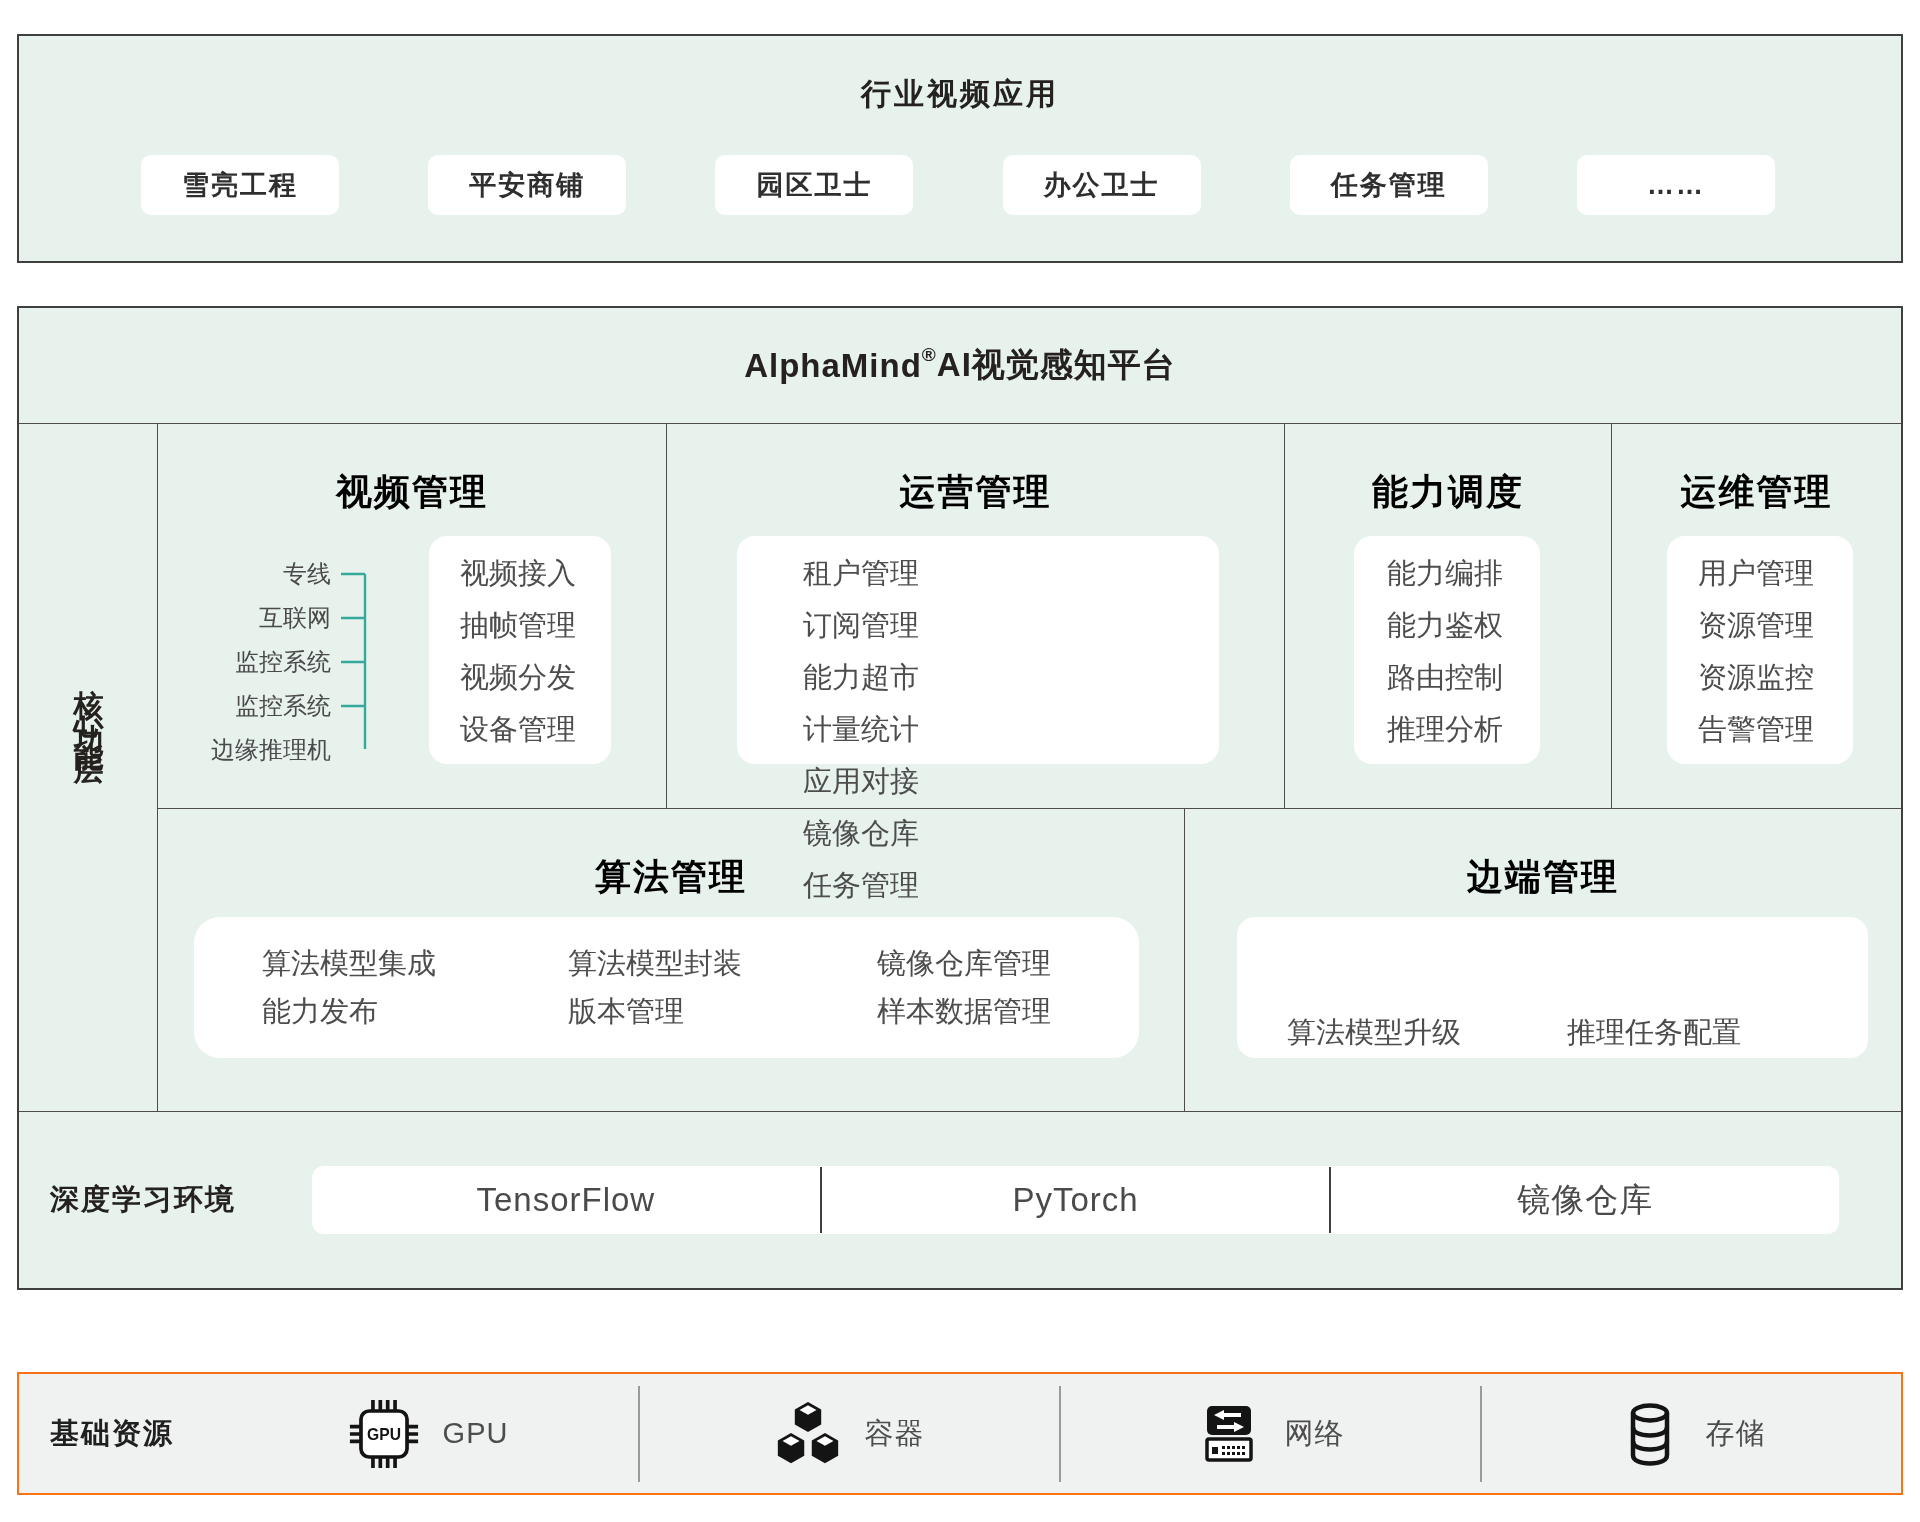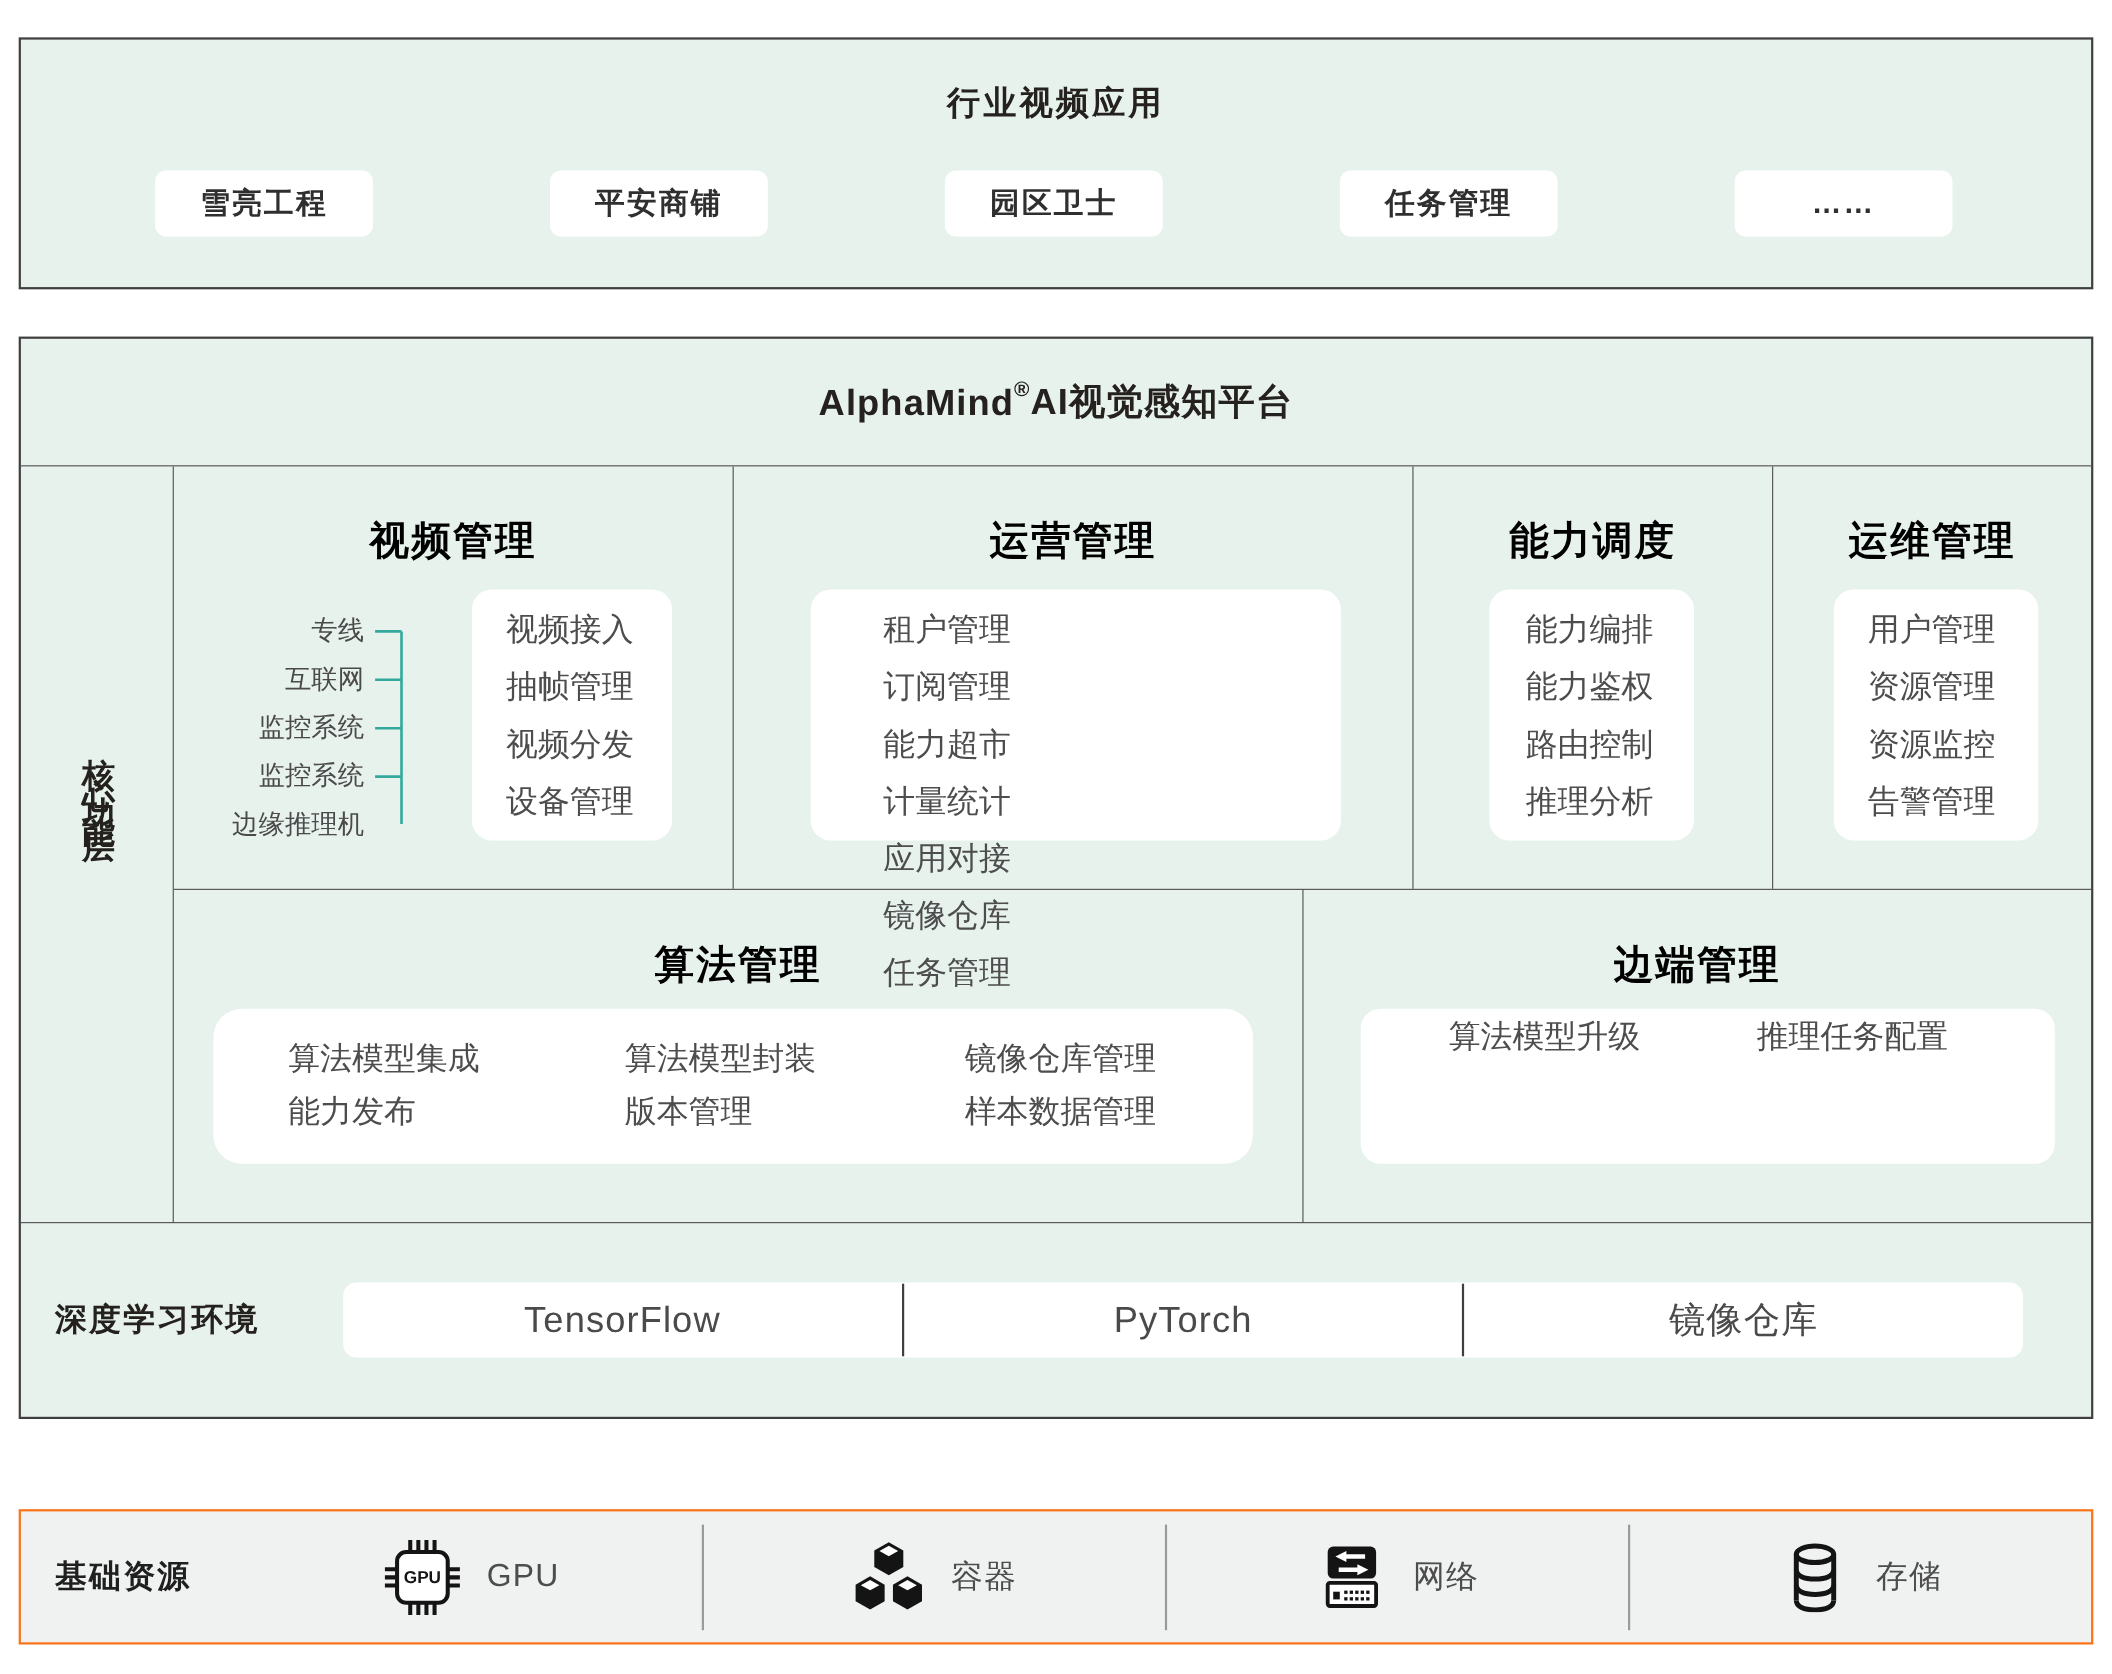--- a/index.html
+++ b/index.html
@@ -55,21 +55,21 @@
   .cap-box { left:69px;  top:112px; width:186px; height:228px; padding:11px 0 0 33px; }
   .ops-box { left:55px;  top:112px; width:186px; height:228px; padding:11px 0 0 31px; }
 
   .row2 { flex:1; display:flex; }
   .col-algo { width:1027px; border-right:1px solid #4c4c4c; }
   .col-edge { flex:1; }
   .algo-box { left:36px; top:108px; width:945px; height:141px; display:flex; padding:22px 0 0 68px;border-radius:26px; }
   .algo-box .item-line { line-height:48px; }
   .grp-1 { width:306px; } .grp-2 { width:309px; }
   .edge-box { left:52px; top:108px; width:631px; height:141px;
-    display:flex; align-items:flex-start; padding-left:80px; gap:106px; }
+    display:flex; align-items:flex-end; padding-left:50px; gap:106px; }
 
   .row3 { flex:1; border-top:1px solid #4c4c4c; display:flex; align-items:center; }
   .dl-label { margin-left:31px; font-size:29px; font-weight:bold; letter-spacing:2px; color:#24211e; }
   .dl-pill { margin-left:76px; margin-right:62px; flex:1; height:68px; background:#fff;
     border-radius:12px; display:flex; align-items:center; }
   .dl-seg { flex:1; text-align:center; font-size:33px; color:#4a4a4a; letter-spacing:1px; }
   .dl-div { width:2px; height:66px; background:#3f3f3f; flex:0 0 auto; }
 
   
   .sec-bottom { top:1372px; height:123px; background:#f0f2f1; border:2px solid #f97316;
@@ -86,20 +86,21 @@
 <body>
 
 <div class="canvas">
 
   <section class="sec sec-top">
     <div class="sec-top-title">行业视频应用</div>
     <div class="app-row">
       <div class="app-box">雪亮工程</div>
       <div class="app-box">平安商铺</div>
       <div class="app-box">园区卫士</div>
+      <div class="app-box">办公卫士</div>
       <div class="app-box">任务管理</div>
       <div class="app-box">……</div>
     </div>
   </section>
 
   <section class="sec sec-mid">
     <header class="mid-header">
       <span>AlphaMind</span>
         <span class="reg">®</span>
         <span> AI视觉感知平台</span>

